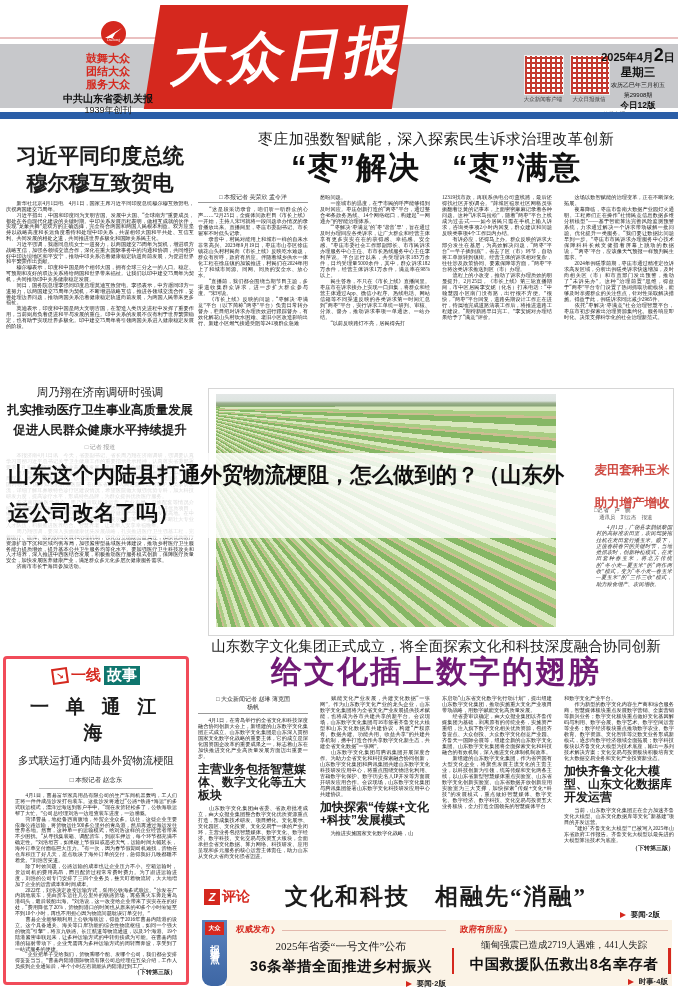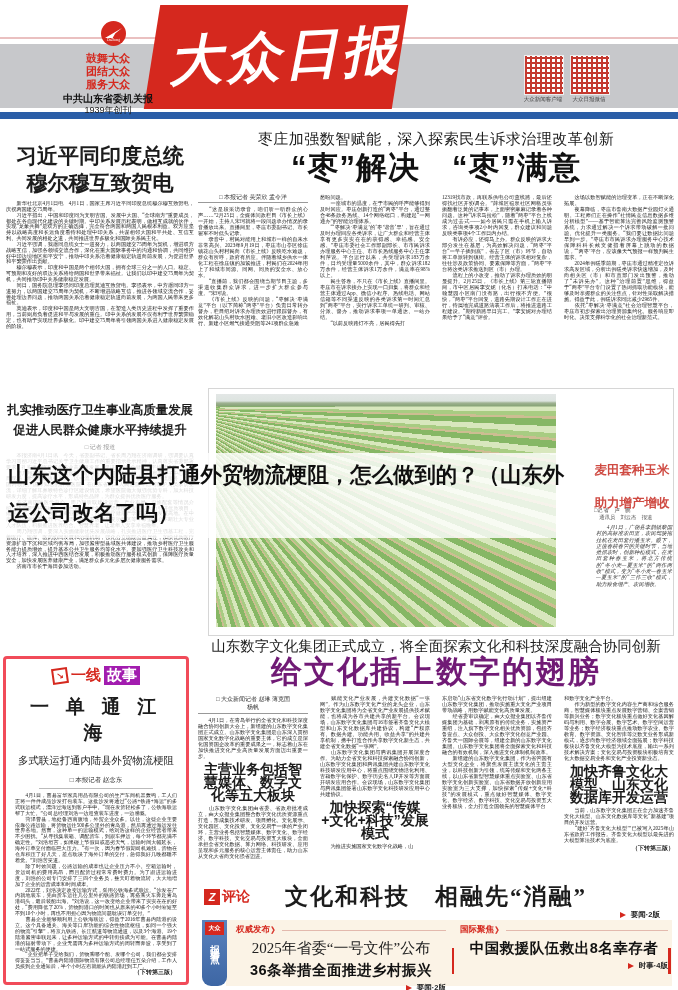--- a/index.html
+++ b/index.html
@@ -50,21 +50,21 @@
   .zhou-byline{left:6px;top:443px;width:188px;font-size:6px;color:#999;text-align:center;}
   .zhou-body{left:6px;top:453px;width:188px;height:198px;font-size:5.2px;line-height:5.85px;overflow:hidden;}
 
   
   .storybox{left:3px;top:656px;width:186px;height:329px;border:3px solid #f14b59;border-radius:4px;
             background:#fff;z-index:2;box-sizing:border-box;padding:5px 9px;}
   .story-logo{display:flex;justify-content:center;align-items:center;gap:3px;margin-top:2px;}
   .story-icon{display:inline-block;width:12px;height:12px;border:2px solid #d5281e;transform:rotate(-8deg);
               color:#d5281e;font-weight:700;font-size:9px;line-height:12px;text-align:center;}
   .story-tag1{color:#d5281e;font-weight:900;font-size:15px;}
-  .story-tag2{color:#fff;background:#a21caf;font-weight:900;font-size:15px;padding:0 3px;}
+  .story-tag2{color:#fff;background:#0f766e;font-weight:900;font-size:15px;padding:0 3px;}
   .story-h{text-align:center;font-weight:900;font-size:19px;letter-spacing:6px;margin-top:9px;}
   .story-sub{text-align:center;font-size:10.4px;margin-top:8px;}
   .story-byline{font-size:6.5px;color:#333;text-align:center;width:70%;margin:8px auto 4px;
                 border-bottom:0.5px solid #bbb;padding-bottom:3px;}
   .story-body{font-size:5.1px;line-height:5.9px;height:206px;overflow:hidden;}
   .story-cont{position:absolute;right:10px;bottom:5px;font-weight:700;font-size:6px;}
 
   
   .zao-kicker{left:198px;top:130px;width:476px;font-size:15px;letter-spacing:0.5px;}
   .zao-h{left:198px;top:147px;width:476px;font-weight:900;font-size:31px;letter-spacing:1px;color:#111;}
@@ -89,22 +89,22 @@
 
   
   .overlay{left:0;top:453px;width:574px;height:85px;background:rgba(255,255,255,0.82);z-index:6;}
   .overlay-text{padding:3px 6px 0 8px;font-weight:700;font-size:21.4px;line-height:38px;color:#0f0f0f;
                 font-family:"Liberation Sans","DejaVu Sans",sans-serif;}
 
   
   .dig-kicker{left:198px;top:637px;width:476px;font-size:14.5px;}
   .dig-h{left:198px;top:651px;width:476px;font-weight:900;font-size:31px;letter-spacing:2px;color:#701a75;}
   .dig-cols{left:198px;top:695px;width:476px;height:188px;display:flex;gap:12px;}
-  .subhead{font-weight:700;font-size:14px;line-height:13px;margin:4px 0 3px;
-           font-family:"Liberation Sans","DejaVu Sans",sans-serif;text-align:center;}
+  .subhead{font-weight:700;font-size:12px;line-height:13px;margin:4px 0 3px;
+           font-family:"Liberation Sans","DejaVu Sans",sans-serif;text-align:left;}
   .cont-right{text-align:right;font-weight:700;font-size:6px;margin-top:2px;}
 
   
   .pl-label{left:204px;top:888px;display:flex;align-items:center;gap:2px;z-index:3;}
   .z-icon{display:inline-block;width:16px;height:16px;background:#d5281e;color:#fff;font-weight:900;
           font-size:11px;line-height:16px;text-align:center;font-style:italic;
           font-family:"Liberation Sans","DejaVu Sans",sans-serif;}
   .pl-text{color:#d5281e;font-weight:800;font-size:14px;font-family:Liberation Sans, sans-serif;}
   .pl-h{left:198px;top:881px;width:476px;text-align:center;font-weight:900;font-size:23px;letter-spacing:2px;}
   .linkrow{font-weight:700;font-size:7.5px;color:#222;font-family:"Liberation Sans","DejaVu Sans",sans-serif;}
@@ -121,21 +121,21 @@
                font-family:"Liberation Sans","DejaVu Sans",sans-serif;}
   .ribbon-text{writing-mode:vertical-rl;color:#fff;font-weight:700;font-size:9.5px;letter-spacing:3px;
                margin-top:2px;font-family:"Liberation Sans","DejaVu Sans",sans-serif;}
   .panel{font-family:"Liberation Sans","DejaVu Sans",sans-serif;}
   .panel1{left:236px;top:924px;width:210px;}
   .panel2{left:460px;top:924px;width:208px;}
   .tagrow{display:flex;align-items:center;}
   .tag{font-weight:700;font-size:8.5px;color:#d5281e;}
   .chev{font-weight:700;font-size:8px;color:#d5281e;margin-left:1px;}
   .tagline{flex:1;height:1px;background:#e3b9ad;margin-left:3px;}
-  .psub{font-size:15px;color:#222;text-align:center;margin-top:3px;font-family:"Liberation Serif","DejaVu Serif",serif;}
+  .psub{font-size:11px;color:#222;text-align:center;margin-top:3px;font-family:"Liberation Serif","DejaVu Serif",serif;}
   .psub-sm{font-size:9.5px;}
   .phead{font-weight:800;font-size:14.5px;color:#111;text-align:center;margin-top:3px;letter-spacing:0.5px;}
   .plink{text-align:right;margin-top:3px;}
   .pdivider{left:452px;top:948px;width:2px;height:26px;background:#d5281e;}
   .rightbar{left:668px;top:948px;width:3px;height:26px;background:#d5281e;}
 </style>
 </head>
 <body>
 
 <div id="page">
@@ -151,33 +151,42 @@
     <div class="m">服务大众</div>
     <div class="org">中共山东省委机关报</div>
     <div class="founded">1939年创刊</div>
   </div>
   <div class="abs mast-red"></div>
   <div class="abs mast-title serif">大众日报</div>
   <div class="abs qr qr1"></div>
   <div class="abs qr qr2"></div>
   <div class="abs qr-label qrl1 sans">大众新闻客户端</div>
   <div class="abs qr-label qrl2 sans">大众日报微信</div>
+  <div class="abs dateblock">
+    <div class="d1"><span>2025年4月</span><span class="big">2</span><span>日</span></div>
+    <div class="weekday">星期三</div>
+    <div class="small">农历乙巳年三月初五</div>
+    <div class="small">第29908期</div>
+    <div class="pages">今日12版</div>
+    <div class="hotline">热线电话：0531—85193911</div>
+  </div>
   <div class="abs bluebar"></div>
 
   <div class="abs xi-h center">
     <div>习近平同印度总统</div>
     <div>穆尔穆互致贺电</div>
   </div>
   <div class="abs xi-body paras">　　新华社北京4月1日电　4月1日，国家主席习近平同印度总统穆尔穆互致贺电，庆祝两国建交75周年。
 　　习近平指出，中国和印度同为文明古国、发展中大国、“全球南方”重要成员，都处在各自现代化建设的关键时期。中印关系发展历程表明，做相互成就的伙伴，实现“龙象共舞”是双方的正确选择，完全符合两国和两国人民根本利益。双方应坚持以战略高度和长远角度看待和处理中印关系，共谋相邻大国和平共处、互信互利、共同发展的相处之道，共同推进世界多极化和国际关系民主化。
 　　习近平强调，我愿同总统女士一道努力，以两国建交75周年为契机，增进双方战略互信，加强各领域交流合作，深化在重大国际事务中的沟通和协调，共同维护好中印边境地区和平安宁，推动中印关系沿着健康稳定轨道向前发展，为促进世界和平繁荣作出贡献。
 　　穆尔穆表示，印度和中国是两个相邻大国，拥有全球三分之一的人口。稳定、可预期和友好的双边关系将给两国和世界带来福祉。让我们以印中建交75周年为契机，共同推动印中关系健康稳定发展。
 　　同日，国务院总理李强同印度总理莫迪互致贺电。李强表示，中方愿同印方一道努力，以两国建交75周年为契机，不断增进战略互信，推进各领域交流合作，妥善处理边界问题，推动两国关系沿着健康稳定轨道向前发展，为两国人民带来更多福祉。
 　　莫迪表示，印度和中国是两大文明古国，在塑造人类历史进程中发挥了重要作用，当前则肩负着促进和平与发展的重任。印中关系的发展不仅有利于世界繁荣稳定，也有助于实现世界多极化。印中建交75周年将引领两国关系进入健康稳定发展的阶段。</div>
 
+  <div class="abs zhou-kicker center">周乃翔在济南调研时强调</div>
   <div class="abs zhou-h center">
     <div>扎实推动医疗卫生事业高质量发展</div>
     <div>促进人民群众健康水平持续提升</div>
   </div>
   <div class="abs zhou-byline">□ 记者 报道</div>
   <div class="abs zhou-body paras">　　本报济南4月1日讯　今天，省委副书记、省长周乃翔在济南调研，强调要认真学习贯彻习近平总书记关于卫生健康工作的重要指示批示精神，认真落实省委部署要求，扎实推动医疗卫生事业高质量发展，促进人民群众健康水平持续提升。
 　　周乃翔来到山东省肿瘤医院，听取医院发展历程介绍，实地察看质子中心等项目现场，希望医院再接再厉，以一流人才、一流技术、一流管理、一流服务，建成国内领先、国际知名的肿瘤医院。在山东省第二人民医院，他与医护人员亲切交流，详细了解耳鼻喉特色诊疗区建设情况，希望医院做大做强优势专科，加大科技研发力度，提高诊疗水平，形成特色品牌，为群众提供优质医疗服务。
 　　在济南国际医学中心，周乃翔听取建设运营、产业布局、设施配套等情况介绍，强调要坚持高端化、特色化、国际化，加强组团式发展，大力引进优质项目，做好住房、交通、教育、商业等配套，打造医疗健康产学研城汇聚发展高地。在中康美邻济南华美医养中心，周乃翔察看医疗康复功能区等，希望中心不断壮大专业人才队伍，积极推进医养结合、智慧养老，让老年人安享幸福晚年。
 　　周乃翔强调，要深入实施健康优先发展战略，扎实推进医疗卫生强基工程，完善医疗、医保、医药协同发展和治理机制，强化公立医院公益属性，加快优质医疗资源扩容下沉和区域均衡布局，加强紧密型县域医共体建设，推动乡村医疗卫生服务能力提质增效，提升基本公共卫生服务均等化水平。要加强医疗卫生科技攻关和人才培养，深入推进中西医结合发展，积极推动医疗服务模式创新，保障医疗质量安全，加快发展医养健康产业，满足群众多元化多层次健康服务需求。
 　　济南市市长于海田参加活动。</div>
@@ -287,24 +296,25 @@
     </div>
     <div class="psub">2025年省委“一号文件”公布</div>
     <div class="phead">36条举措全面推进乡村振兴</div>
     <div class="plink linkrow">
       <span class="arr"></span><span>要闻·2版</span>
     </div>
   </div>
   <div class="abs pdivider"></div>
   <div class="abs panel panel2">
     <div class="tagrow">
-      <span class="tag">国际聚焦</span>
+      <span class="tag">政府有所应</span>
       <span class="chev">》</span>
       <span class="tagline"></span>
     </div>
+    <div class="psub psub-sm">缅甸强震已造成2719人遇难，441人失踪</div>
     <div class="phead">中国救援队伍救出8名幸存者</div>
     <div class="plink linkrow">
       <span class="arr"></span><span>时事·4版</span>
     </div>
   </div>
   <div class="abs rightbar"></div>
 
 </div>
 
 </body></html>

